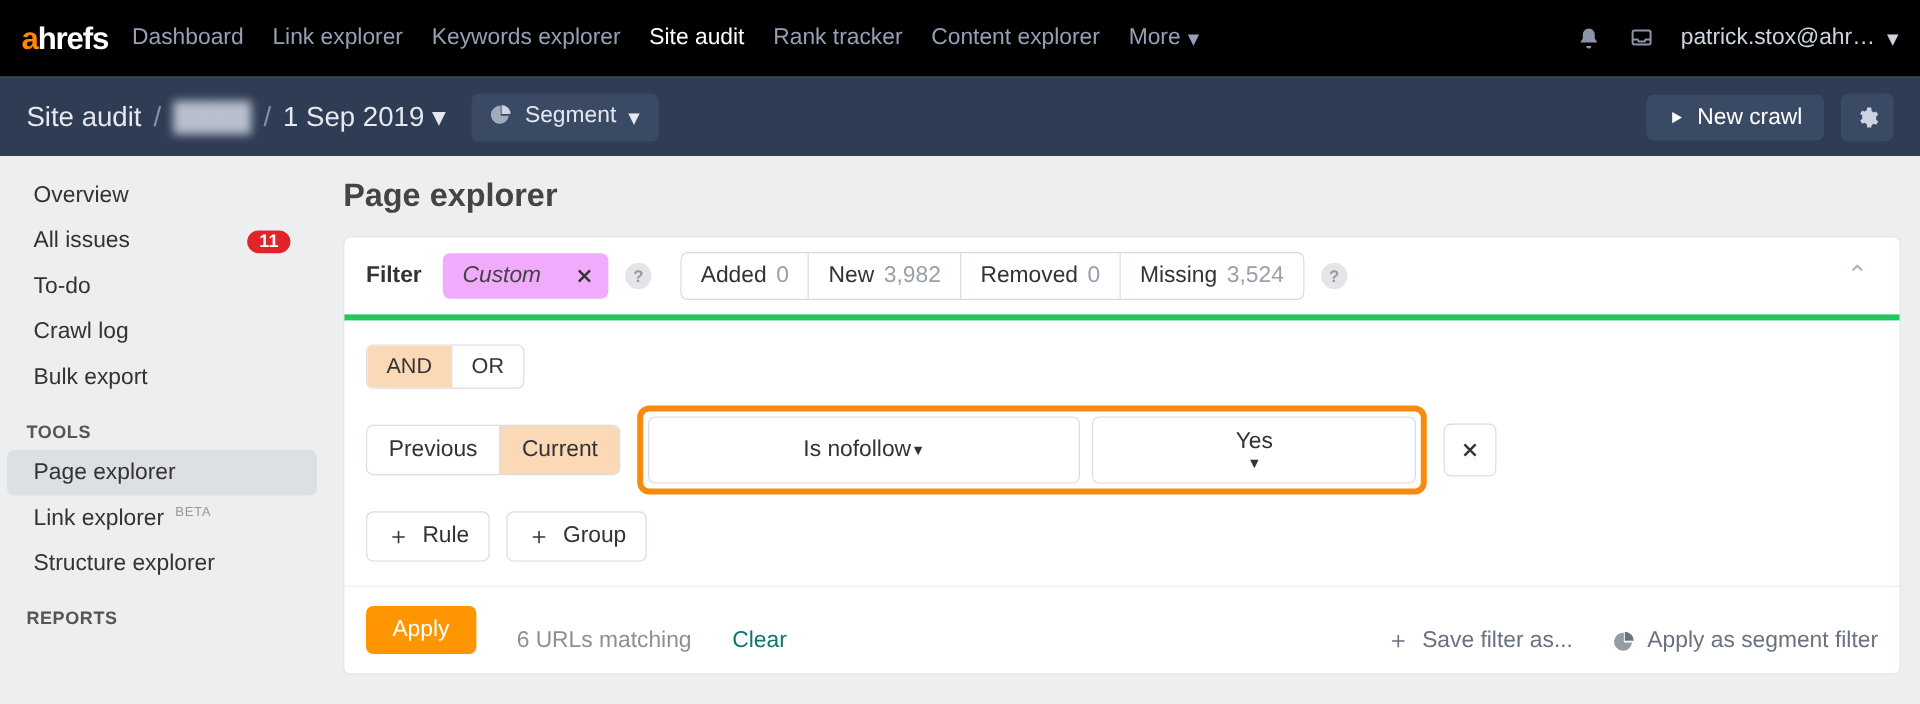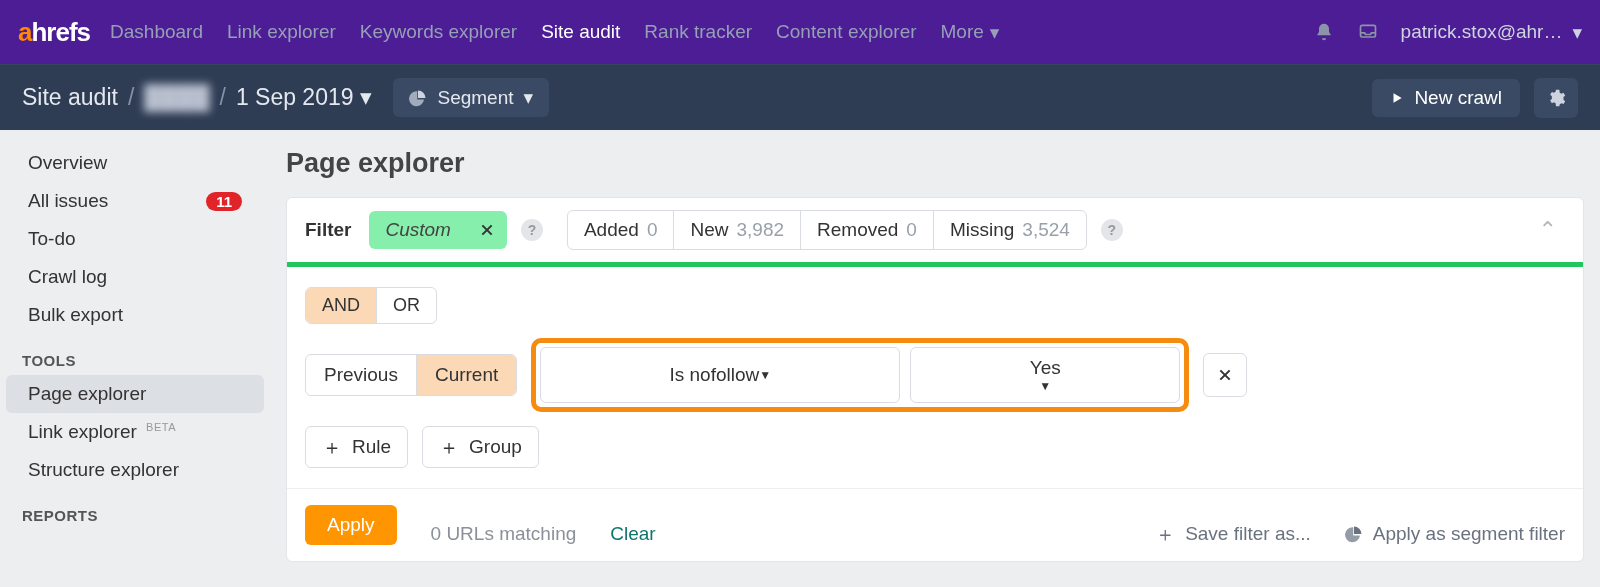--- a/index.html
+++ b/index.html
@@ -1,51 +1,51 @@
 <!DOCTYPE html>
 <html><head>
 <meta charset="utf-8">
 <style>
   * { box-sizing: border-box; margin: 0; padding: 0; font-family: -apple-system, BlinkMacSystemFont, "Segoe UI", Helvetica, Arial, sans-serif; }
   body { background: #eceef0; color: #333; font-size: 18px; }
-  .topbar { background: #4c1d95; color: #b0b8c6; display: flex; align-items: center; height: 64px; padding: 0 18px; }
+  .topbar { background: #000000; color: #b0b8c6; display: flex; align-items: center; height: 64px; padding: 0 18px; }
   .logo { font-family: monospace; font-weight: bold; font-size: 26px; letter-spacing: -1px; margin-right: 20px; }
   .logo .a { color: #ff8800; }
   .logo .rest { color: #fff; }
   .nav { display: flex; gap: 24px; flex: 1; }
   .nav-item { color: #95a0b4; font-size: 19px; cursor: pointer; display: flex; align-items: center; gap: 6px; }
   .nav-item.active { color: #fff; }
   .topbar-right { display: flex; align-items: center; gap: 22px; }
   .icon-slot { width: 22px; height: 22px; display: inline-flex; align-items: center; justify-content: center; }
   .user { color: #cdd4e0; font-size: 19px; display: flex; align-items: center; gap: 10px; }
 
   .subbar { background: #2e3c54; color: #cdd4e0; display: flex; align-items: center; height: 66px; padding: 0 22px; gap: 14px; border-top: 1px solid rgba(255,255,255,0.05); }
   .breadcrumb { display: flex; align-items: center; gap: 10px; font-size: 23px; color: #e4e8ef; }
   .breadcrumb .sep { color: #8791a4; }
   .blur { filter: blur(4px); color: #b9c0cf; }
-  .seg-btn { background: #3b4a64; color: #e4e8ef; border-radius: 6px; padding: 8px 16px; display: flex; align-items: center; gap: 10px; font-size: 19px; cursor: pointer; margin-left: 8px; }
+  .seg-btn { background: #3b4a64; color: #e4e8ef; border-radius: 6px; padding: 8px 16px; display: flex; gap: 10px; font-size: 19px; cursor: pointer; margin-left: 8px; }
   .subbar .spacer { flex: 1; }
   .newcrawl { background: #3b4a64; border-radius: 6px; padding: 8px 18px; display: flex; align-items: center; gap: 10px; font-size: 19px; color: #fff; cursor: pointer; }
   .gearbtn { background: #3b4a64; border-radius: 6px; width: 44px; height: 40px; display: flex; align-items: center; justify-content: center; cursor: pointer; }
 
   .main { display: flex; }
   .sidebar { width: 270px; padding: 14px 0; }
   .side-item { padding: 8px 22px; font-size: 19px; color: #333; cursor: pointer; display: flex; align-items: center; justify-content: space-between; border-radius: 6px; margin: 0 6px; }
   .side-item.active { background: #dcdfe3; }
   .side-section { padding: 18px 22px 6px; font-size: 15px; font-weight: 700; color: #555; letter-spacing: 0.5px; }
   .badge-red { background: #e1242a; color: #fff; border-radius: 14px; padding: 1px 10px; font-size: 15px; font-weight: 700; }
   .beta { font-size: 11px; color: #999; vertical-align: super; margin-left: 4px; letter-spacing: 0.5px; }
 
   .content { flex: 1; padding: 18px 16px; }
   .page-title { font-size: 27px; font-weight: 700; color: #444; margin-bottom: 18px; }
 
   .panel { background: #fff; border-radius: 6px; border: 1px solid #e3e5e9; }
   .panel-top { display: flex; align-items: center; padding: 12px 18px; gap: 14px; border-bottom: 5px solid #22c55e; }
   .filter-label { font-weight: 700; font-size: 19px; margin-right: 4px; }
-  .custom-pill { background: #86efac; display: flex; align-items: center; border-radius: 6px; overflow: hidden; }
+  .custom-pill { background: #f0abfc; display: flex; align-items: center; border-radius: 6px; overflow: hidden; }
   .custom-pill .txt { padding: 8px 16px; font-style: italic; font-size: 19px; color: #444; }
   .custom-pill .x { padding: 8px 12px; cursor: pointer; }
   .help { width: 22px; height: 22px; background: #e3e5e9; border-radius: 50%; display: inline-flex; align-items: center; justify-content: center; color: #999; font-size: 14px; font-weight: 700; }
 
   .tabs { display: flex; border: 1px solid #d9dce1; border-radius: 6px; overflow: hidden; margin-left: 10px; }
   .tab { padding: 8px 16px; font-size: 19px; border-right: 1px solid #d9dce1; display: flex; gap: 8px; cursor: pointer; }
   .tab:last-child { border-right: none; }
   .tab.active { background: #fcd9b6; }
   .tab .count { color: #9aa0aa; }
   .tab.active .count { color: #e28a2f; }
@@ -262,21 +262,21 @@
           </div>
           <div class="addbtn">
             <span class="plus">＋</span>
             <span>Group</span>
           </div>
         </div>
       </div>
 
       <div class="panel-foot">
         <button class="apply">Apply</button>
-        <span class="match">0 URLs matching</span>
+        <span class="match">6 URLs matching</span>
         <span class="clear">Clear</span>
         <div class="flexgrow"></div>
         <div class="footact">
           <span class="plus">＋</span>
           <span>Save filter as...</span>
         </div>
         <div class="footact">
           <span>
             <svg width="18" height="18" viewBox="0 0 24 24" fill="#6a7280">
                 <path d="M12 2v10h10A10 10 0 0012 2z"></path>

